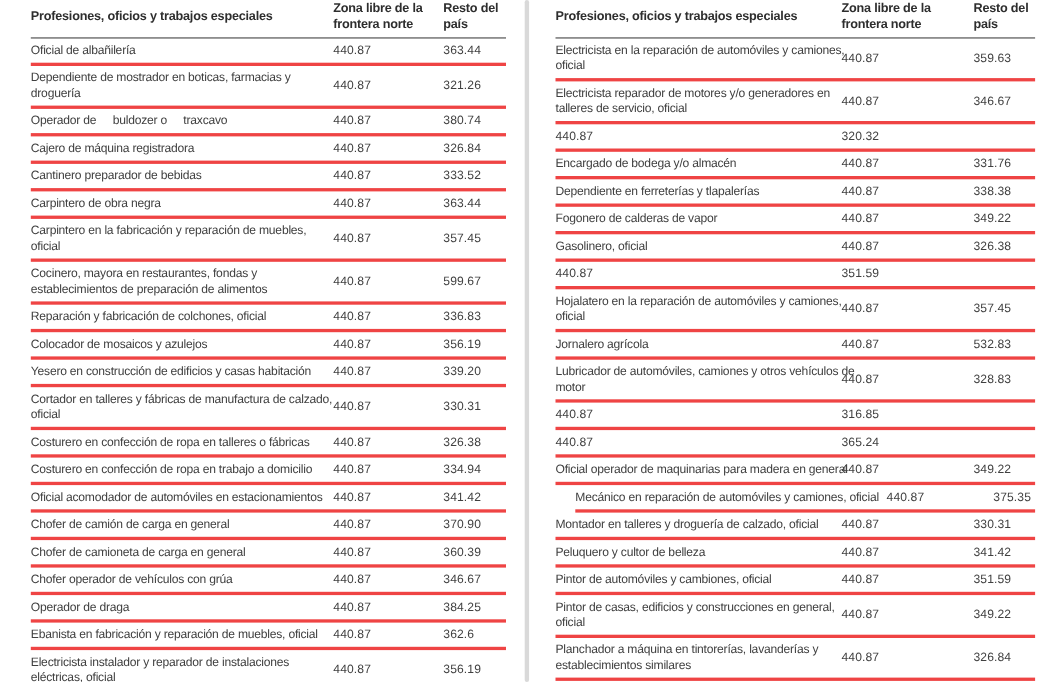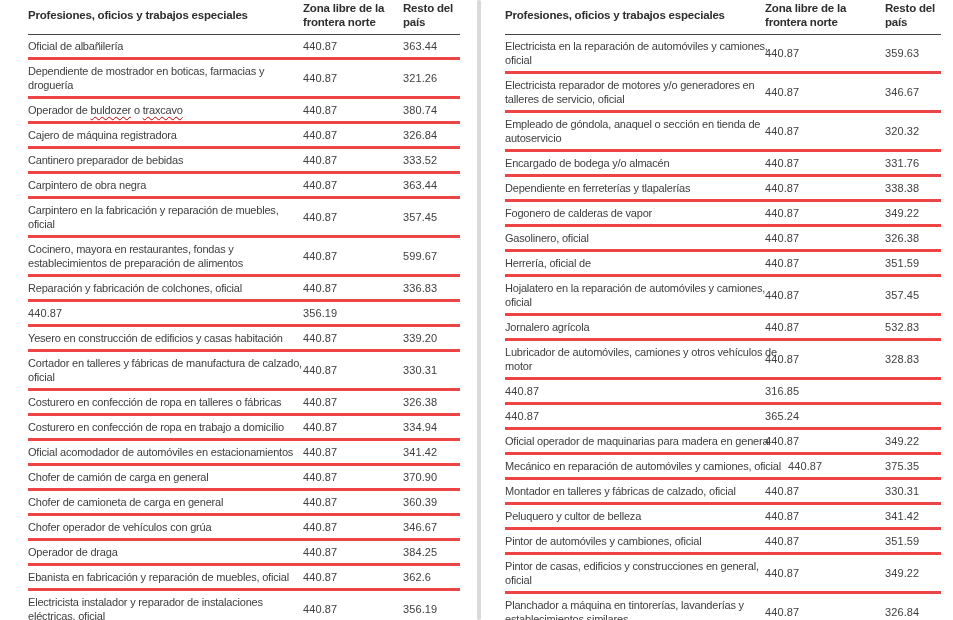--- a/index.html
+++ b/index.html
@@ -24,44 +24,44 @@
     padding-bottom: 2px;
     border-bottom: 1px solid #454545;
     font-weight: bold;
     font-size: 11.5px;
     line-height: 14px;
     letter-spacing: -0.2px;
     color: #2e2e2e;
   }
   #tbl-left  .hdr, #tbl-left  .row { grid-template-columns: 275px 100px 1fr; }
   #tbl-right .hdr, #tbl-right .row { grid-template-columns: 260px 120px 1fr; }
-  #tbl-right .row.inline-zone      { grid-template-columns: 380px 1fr; }
+  #tbl-right .row.inline-zone      { grid-template-columns: 380px 1fr; margin-left: 18px; }
 
   .row {
     display: grid;
     align-items: center;
     border-bottom: 3px solid #ef4444;
     padding: 4px 0 4px 0;
     font-size: 11px;
     line-height: 14px;
   }
   .cell.lab {
     white-space: nowrap;
     letter-spacing: -0.2px;
     padding-right: 4px;
   }
   .cell.val { letter-spacing: 0.1px; }
   .inline-val { margin-left: 7px; letter-spacing: 0.1px; }
 
   .sq {
-    text-decoration: underline;
     text-decoration-style: wavy;
     text-decoration-color: #c00000;
     text-decoration-thickness: 1px;
     text-underline-offset: 2px;
+    margin-left: 12px;
   }
 
   .divider {
     position: absolute;
     left: 477px; top: 0;
     width: 4px; height: 620px;
     background: #d9d9d9;
     border-radius: 3px;
   }
 </style>
@@ -116,20 +116,21 @@
           <div class="cell lab">Cocinero, mayora en restaurantes, fondas y<br>establecimientos de preparación de alimentos</div>
           <div class="cell val">440.87</div>
           <div class="cell val">599.67</div>
         </div>
         <div class="row">
           <div class="cell lab">Reparación y fabricación de colchones, oficial</div>
           <div class="cell val">440.87</div>
           <div class="cell val">336.83</div>
         </div>
         <div class="row">
+          <div class="cell lab">Colocador de mosaicos y azulejos</div>
           <div class="cell val">440.87</div>
           <div class="cell val">356.19</div>
         </div>
         <div class="row">
           <div class="cell lab">Yesero en construcción de edificios y casas habitación</div>
           <div class="cell val">440.87</div>
           <div class="cell val">339.20</div>
         </div>
         <div class="row">
           <div class="cell lab">Cortador en talleres y fábricas de manufactura de calzado,<br>oficial</div>
@@ -197,21 +198,20 @@
           <div class="cell lab">Electricista en la reparación de automóviles y camiones,<br>oficial</div>
           <div class="cell val">440.87</div>
           <div class="cell val">359.63</div>
         </div>
         <div class="row">
           <div class="cell lab">Electricista reparador de motores y/o generadores en<br>talleres de servicio, oficial</div>
           <div class="cell val">440.87</div>
           <div class="cell val">346.67</div>
         </div>
         <div class="row">
-          <div class="cell lab">Empleado de góndola, anaquel o sección en tienda de<br>autoservicio</div>
           <div class="cell val">440.87</div>
           <div class="cell val">320.32</div>
         </div>
         <div class="row">
           <div class="cell lab">Encargado de bodega y/o almacén</div>
           <div class="cell val">440.87</div>
           <div class="cell val">331.76</div>
         </div>
         <div class="row">
           <div class="cell lab">Dependiente en ferreterías y tlapalerías</div>
@@ -222,21 +222,20 @@
           <div class="cell lab">Fogonero de calderas de vapor</div>
           <div class="cell val">440.87</div>
           <div class="cell val">349.22</div>
         </div>
         <div class="row">
           <div class="cell lab">Gasolinero, oficial</div>
           <div class="cell val">440.87</div>
           <div class="cell val">326.38</div>
         </div>
         <div class="row">
-          <div class="cell lab">Herrería, oficial de</div>
           <div class="cell val">440.87</div>
           <div class="cell val">351.59</div>
         </div>
         <div class="row">
           <div class="cell lab">Hojalatero en la reparación de automóviles y camiones,<br>oficial</div>
           <div class="cell val">440.87</div>
           <div class="cell val">357.45</div>
         </div>
         <div class="row">
           <div class="cell lab">Jornalero agrícola</div>
@@ -259,21 +258,21 @@
         <div class="row">
           <div class="cell lab">Oficial operador de maquinarias para madera en general</div>
           <div class="cell val">440.87</div>
           <div class="cell val">349.22</div>
         </div>
         <div class="row inline-zone">
           <div class="cell lab">Mecánico en reparación de automóviles y camiones, oficial<span class="inline-val">440.87</span></div>
           <div class="cell val">375.35</div>
         </div>
         <div class="row">
-          <div class="cell lab">Montador en talleres y fábricas de calzado, oficial</div>
+          <div class="cell lab">Montador en talleres y droguería de calzado, oficial</div>
           <div class="cell val">440.87</div>
           <div class="cell val">330.31</div>
         </div>
         <div class="row">
           <div class="cell lab">Peluquero y cultor de belleza</div>
           <div class="cell val">440.87</div>
           <div class="cell val">341.42</div>
         </div>
         <div class="row">
           <div class="cell lab">Pintor de automóviles y cambiones, oficial</div>

